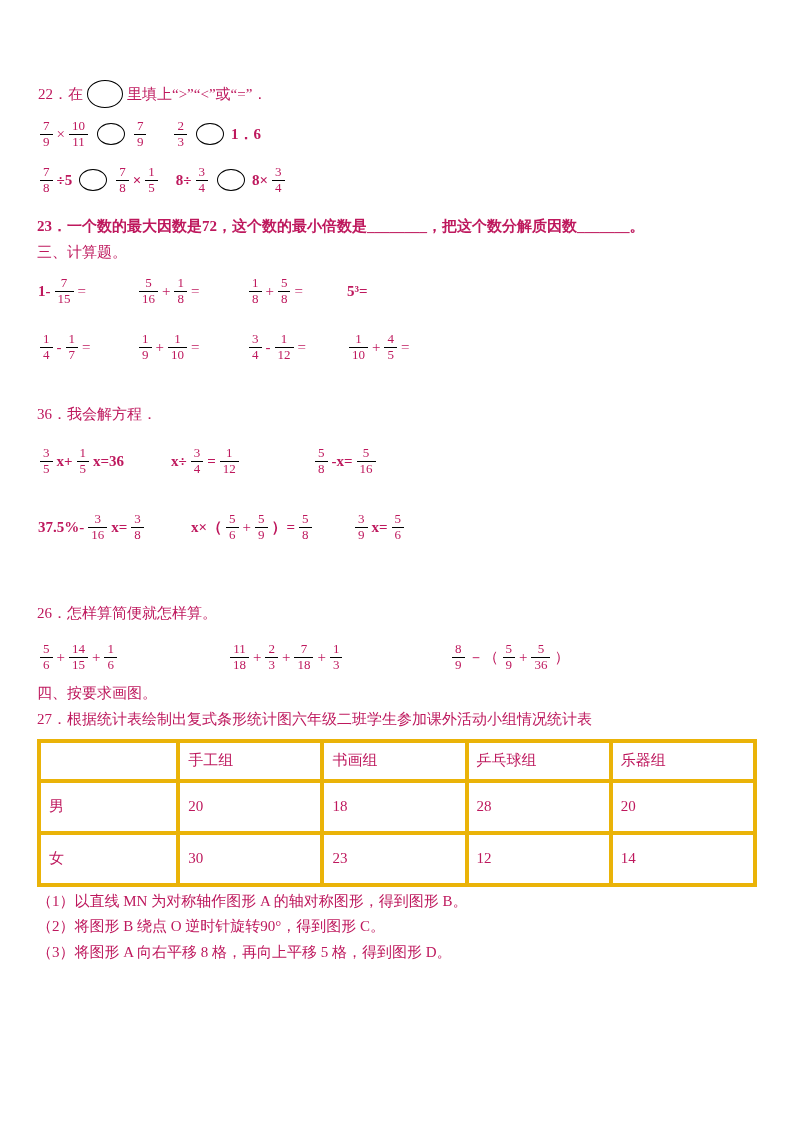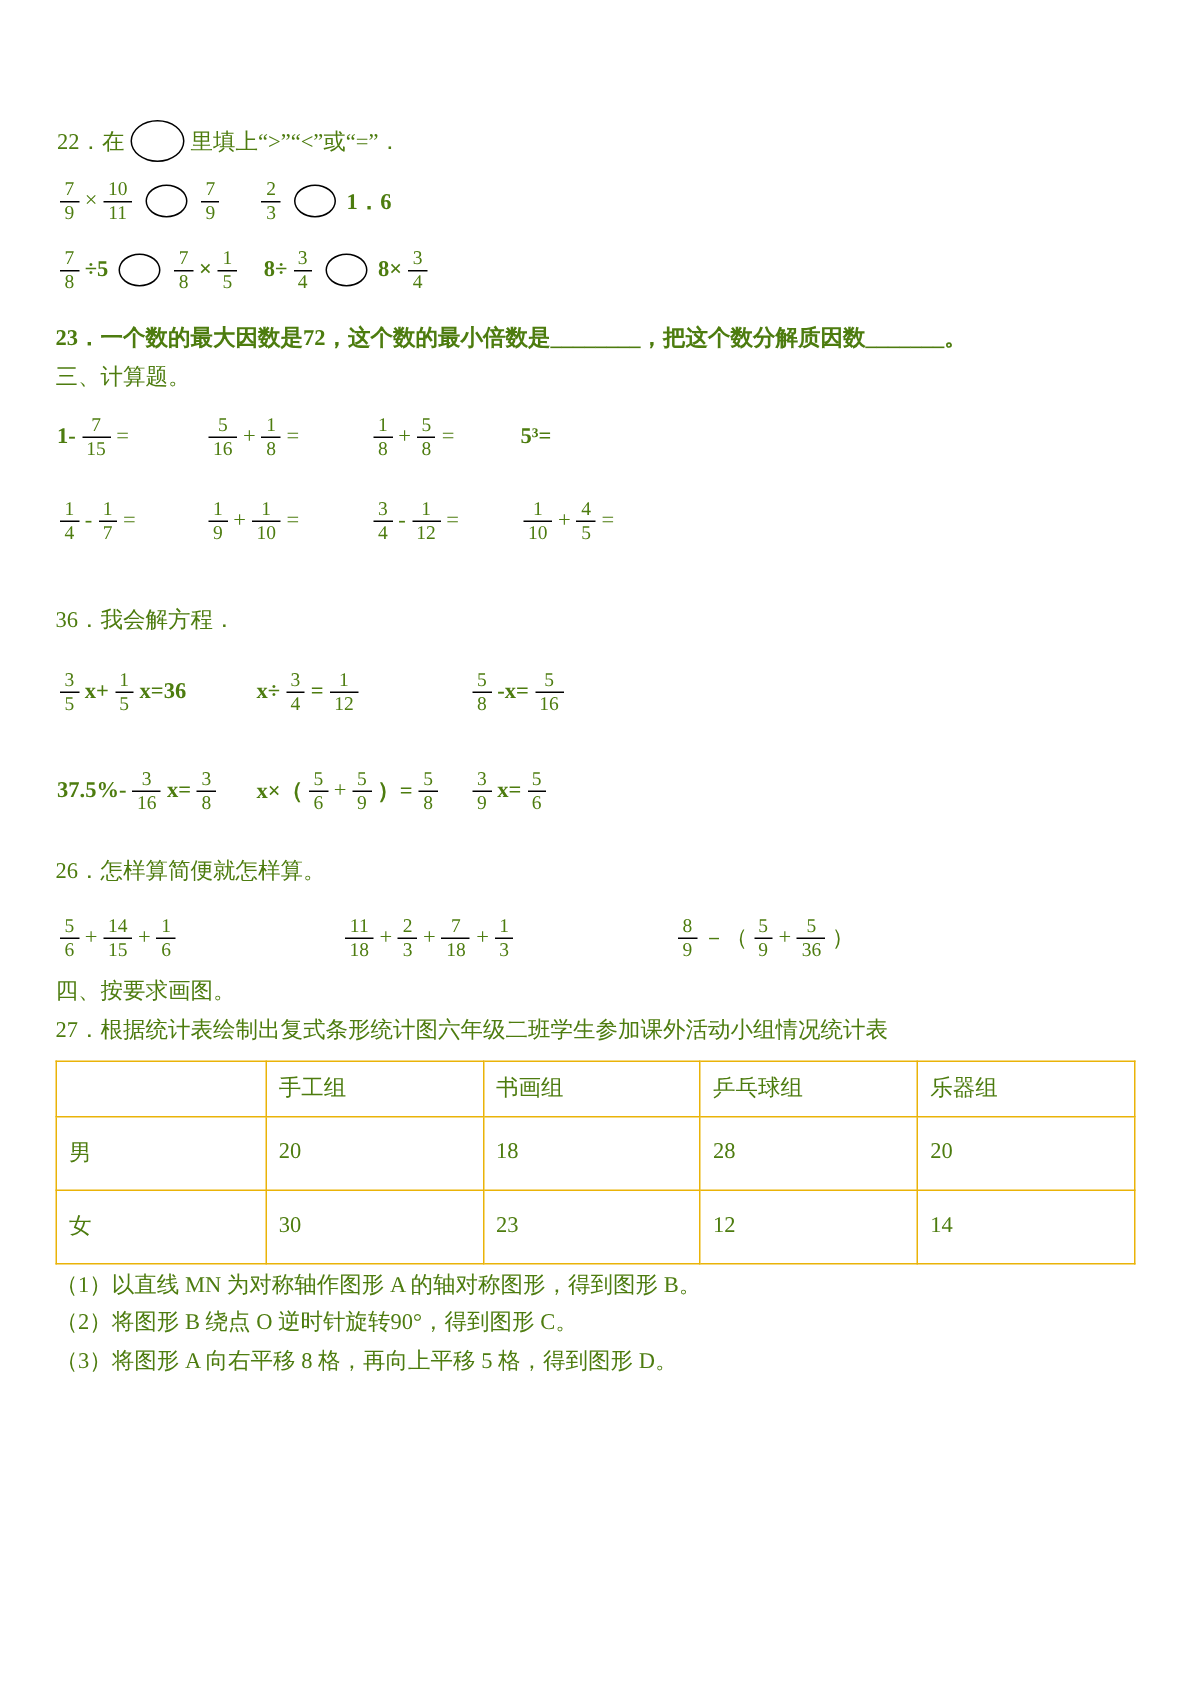--- a/index.html
+++ b/index.html
@@ -2,21 +2,21 @@
 <html><head>
 <meta charset="utf-8">
 <style>
   html, body { margin: 0; padding: 0; background: #ffffff; }
   .page {
     width: 794px;
     min-height: 1123px;
     box-sizing: border-box;
     padding: 78px 37px 40px 37px;
     background: #fff;
-    color: #4d7c0f;
+    color: #be185d;
     font-family: "Liberation Serif", "DejaVu Serif", serif;
     font-size: 15px;
   }
   .para { margin: 4px 0; line-height: 1.45; }
   .bold { font-weight: bold; }
 
   
   .hline { display: flex; align-items: center; min-height: 32px; }
 
   
@@ -38,30 +38,30 @@
   }
 
   
   .q22r { display: flex; align-items: center; min-height: 44px; margin: 2px 0; }
   .q22r1 { gap: 22px; }
   .q22r2 { gap: 14px; }
   .grid-row { display: grid; align-items: center; justify-content: start; min-height: 40px; }
   .q24row { grid-template-columns: 99px 110px 100px auto; margin-top: 8px; }
   .q24row + .q24row { margin-top: 16px; }
   .q25row { grid-template-columns: 133px 142px auto; margin-top: 16px; }
-  .q25row + .q25row { margin-top: 26px; }
+  .q25row + .q25row { margin-top: 26px; gap: 20px; }
   .q26row { grid-template-columns: 190px 222px auto; margin-top: 12px; margin-bottom: 6px; }
 
   .mt-md { margin-top: 14px; font-weight: bold; }
   .mt-lg { margin-top: 36px; }
-  .mt-xl { margin-top: 24px; }
+  .mt-xl { margin-top: 56px; }
 
   
   .stats { border-collapse: collapse; margin-top: 8px; table-layout: fixed; }
-  .stats td { border: 1px solid #eab308; padding: 2px 8px; font-size: 15px; vertical-align: middle; overflow: hidden; }
+  .stats td { border: 4px solid #eab308; padding: 2px 8px; font-size: 15px; vertical-align: middle; overflow: hidden; }
   .stats tr.head td { height: 32px; }
   .stats tr.body td { height: 44px; }
 
   .q28-title { margin-top: 28px; }
   .q28-item { line-height: 1.45; }
 </style>
 </head>
 <body>
 
 <div class="page">

